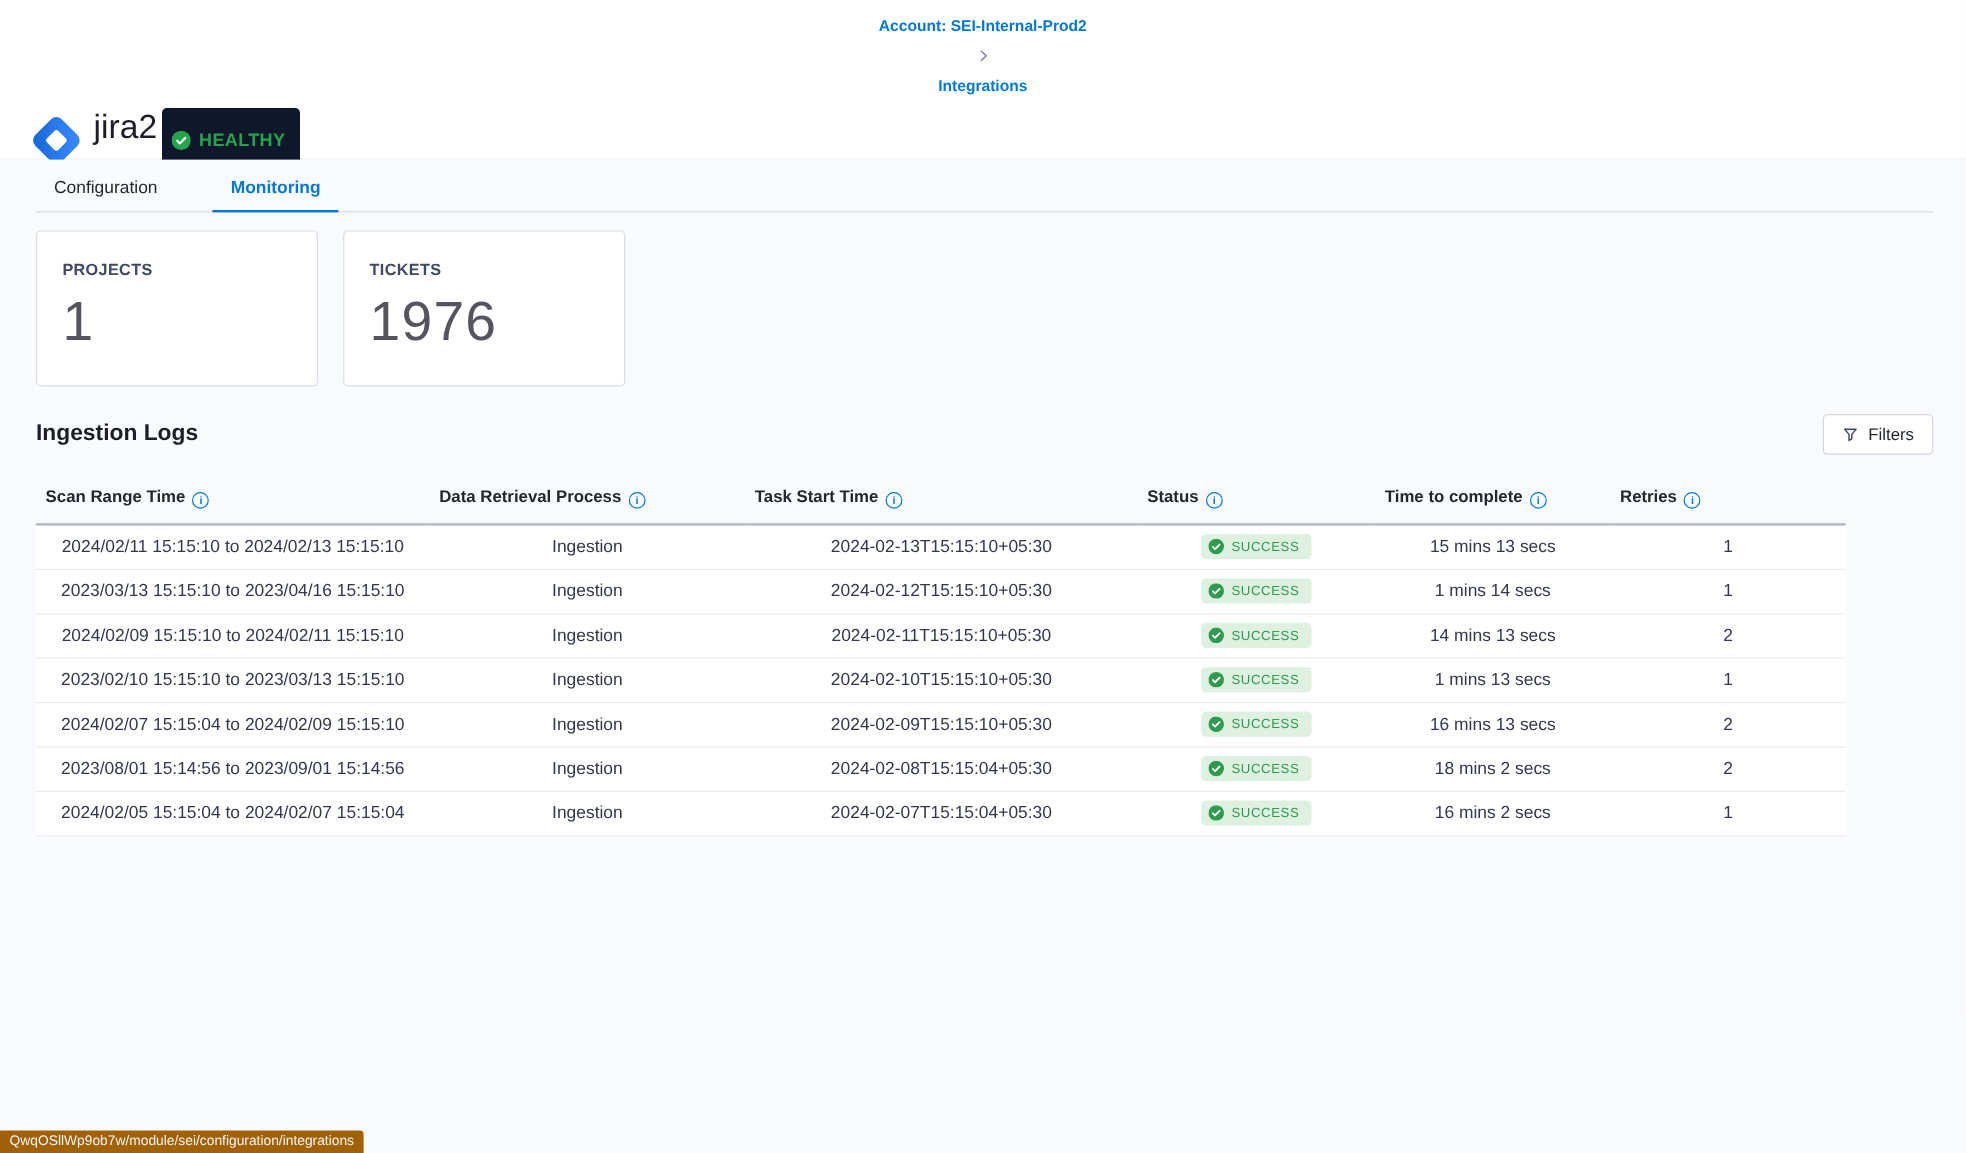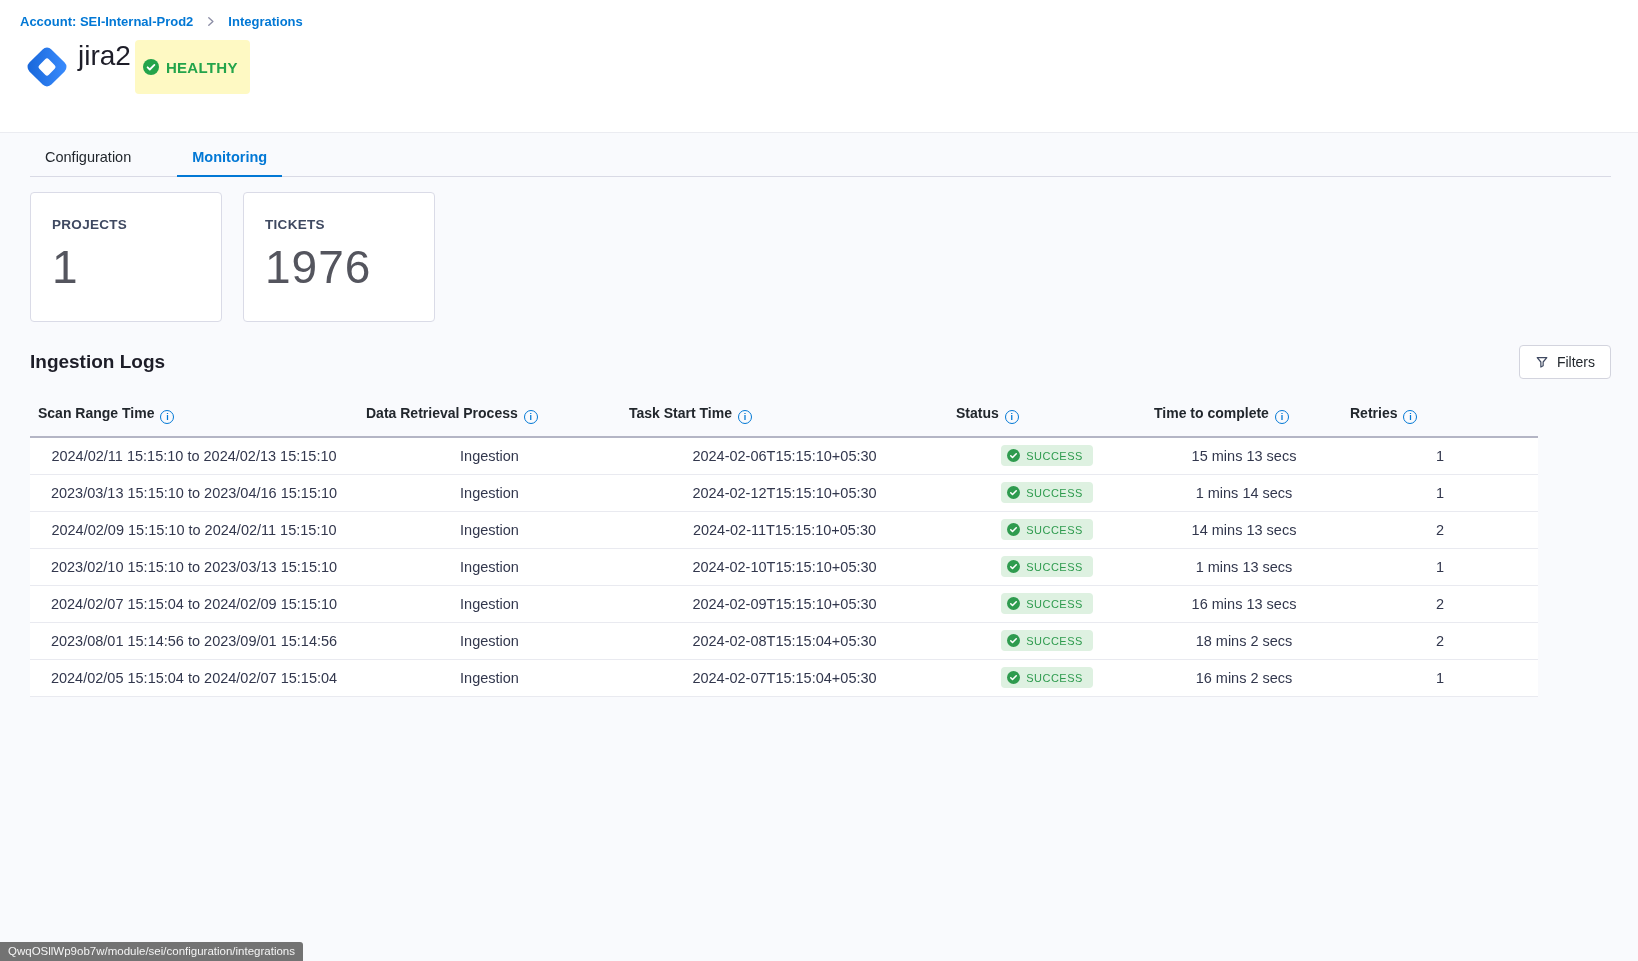--- a/index.html
+++ b/index.html
@@ -1,42 +1,42 @@
 <!DOCTYPE html>
 <html><head>
 <meta charset="utf-8">
 <style>
   * { margin:0; padding:0; box-sizing:border-box; }
   html,body { width:1638px; height:961px; overflow:hidden;
     font-family:"Liberation Sans","DejaVu Sans",sans-serif; background:#ffffff; }
 
   
   .top-header { height:133px; background:#fff; padding:14px 20px 0; border-bottom:1px solid #ebecf1; }
-  .breadcrumb { display:flex; align-items:center; gap:12px; font-size:13px; font-weight:600; }
+  .breadcrumb { display:flex; align-items:center; gap:12px; font-size:13px; font-weight:600;flex-direction:column; }
   .breadcrumb a { color:#0278d5; text-decoration:none; cursor:pointer; }
   .crumb-sep { display:inline-flex; }
   .title-row { margin-top:11px; display:flex; gap:4px; }
   .jira-logo { width:54px; height:54px; flex:0 0 auto; }
   .page-title { font-size:28px; font-weight:500; color:#1d1d28; }
-  .health-badge { display:inline-flex; align-items:center; gap:7px; background:#fef9c3;
+  .health-badge { display:inline-flex; align-items:center; gap:7px; background:#0f172a;
     border-radius:4px; padding:6px 12px 6px 8px; font-size:15px; font-weight:700;
     color:#24a44b; letter-spacing:.3px; }
 
   
   .content { background:#f9fafd; height:828px; position:relative; }
 
   .tabbar { margin:0 27px 0 30px; border-bottom:1px solid #d9dae5; display:flex; padding-top:8px; }
   .tab { padding:8px 15px 10px; font-size:14.5px; color:#22272d; cursor:pointer; }
   .tab + .tab { margin-left:31px; }
   .tab.active { color:#0278d5; font-weight:700; border-bottom:2px solid #0278d5; margin-bottom:-1px; }
 
   .section-heading { margin:21px 0 0 30px; font-size:19px; font-weight:700; color:#1d1d28; }
 
   .cards { display:flex; gap:21px; margin:15px 0 0 30px; }
-  .stat-card { width:192px; height:130px; background:#fff; border:1px solid #dadbe7;
+  .stat-card { width:235px; height:130px; background:#fff; border:1px solid #dadbe7;
     border-radius:4px; padding:24px 21px; }
   .stat-label { font-size:13.5px; font-weight:600; color:#3f4961; letter-spacing:.3px; }
   .stat-value { margin-top:8px; font-size:46px; font-weight:400; color:#54555e; letter-spacing:1px; }
 
   .logs-header { display:flex; justify-content:space-between; align-items:center; margin:23px 27px 0 30px; }
   .logs-header .section-heading { margin:0; }
   .filters-btn { display:inline-flex; align-items:center; gap:8px; background:#fff;
     border:1px solid #d3d4de; border-radius:4px; height:31px; padding:16px 15px;
     font-size:14px; color:#22272d; font-family:inherit; cursor:pointer; }
 
@@ -46,21 +46,21 @@
   td { font-size:14.5px; color:#32374d; padding:0 8px; height:37px;
     border-bottom:1px solid #e9eaf0; background:#fff; white-space:nowrap;text-align:center; }
   .info-icon { display:inline-flex; align-items:center; justify-content:center;
     width:14px; height:14px; border:1.4px solid #0278d5; border-radius:50%;
     color:#0278d5; font-size:9px; font-weight:700; margin-left:6px;
     vertical-align:-2px; cursor:pointer; }
   .status-badge { display:inline-flex; align-items:center; gap:6px; background:#def1e1;
     border-radius:4px; padding:4px 10px 4px 6px; font-size:11px; font-weight:400;
     color:#2e9b4e; letter-spacing:.5px; }
 
-  .status-bar { position:absolute; left:0; bottom:0; background:#737373; color:#f4f4f4;
+  .status-bar { position:absolute; left:0; bottom:0; background:#a16207; color:#f4f4f4;
     font-size:11.5px; padding:3px 8px 4px; border-top-right-radius:3px; white-space:nowrap; }
 </style>
 </head>
 <body>
 
 <div class="top-header">
   <div class="breadcrumb">
     <a>Account: SEI-Internal-Prod2</a>
     <span class="crumb-sep">
       <svg width="11" height="11" viewBox="0 0 16 16">
@@ -136,21 +136,21 @@
         <th><span>Task Start Time</span><span class="info-icon">i</span></th>
         <th><span>Status</span><span class="info-icon">i</span></th>
         <th><span>Time to complete</span><span class="info-icon">i</span></th>
         <th><span>Retries</span><span class="info-icon">i</span></th>
       </tr>
     </thead>
     <tbody>
   <tr>
     <td><span>2024/02/11 15:15:10 to 2024/02/13 15:15:10</span></td>
     <td><span>Ingestion</span></td>
-    <td><span>2024-02-06T15:15:10+05:30</span></td>
+    <td><span>2024-02-13T15:15:10+05:30</span></td>
     <td>
       <span class="status-badge">
         <svg width="13" height="13" viewBox="0 0 16 16">
           <circle cx="8" cy="8" r="8" fill="#2e9b4e"></circle>
           <path d="M4.6 8.3l2.2 2.2 4.6-4.6" fill="none" stroke="#fff" stroke-width="1.9" stroke-linecap="round" stroke-linejoin="round"></path>
         </svg>
         <span>SUCCESS</span>
       </span>
     </td>
     <td><span>15 mins 13 secs</span></td>

